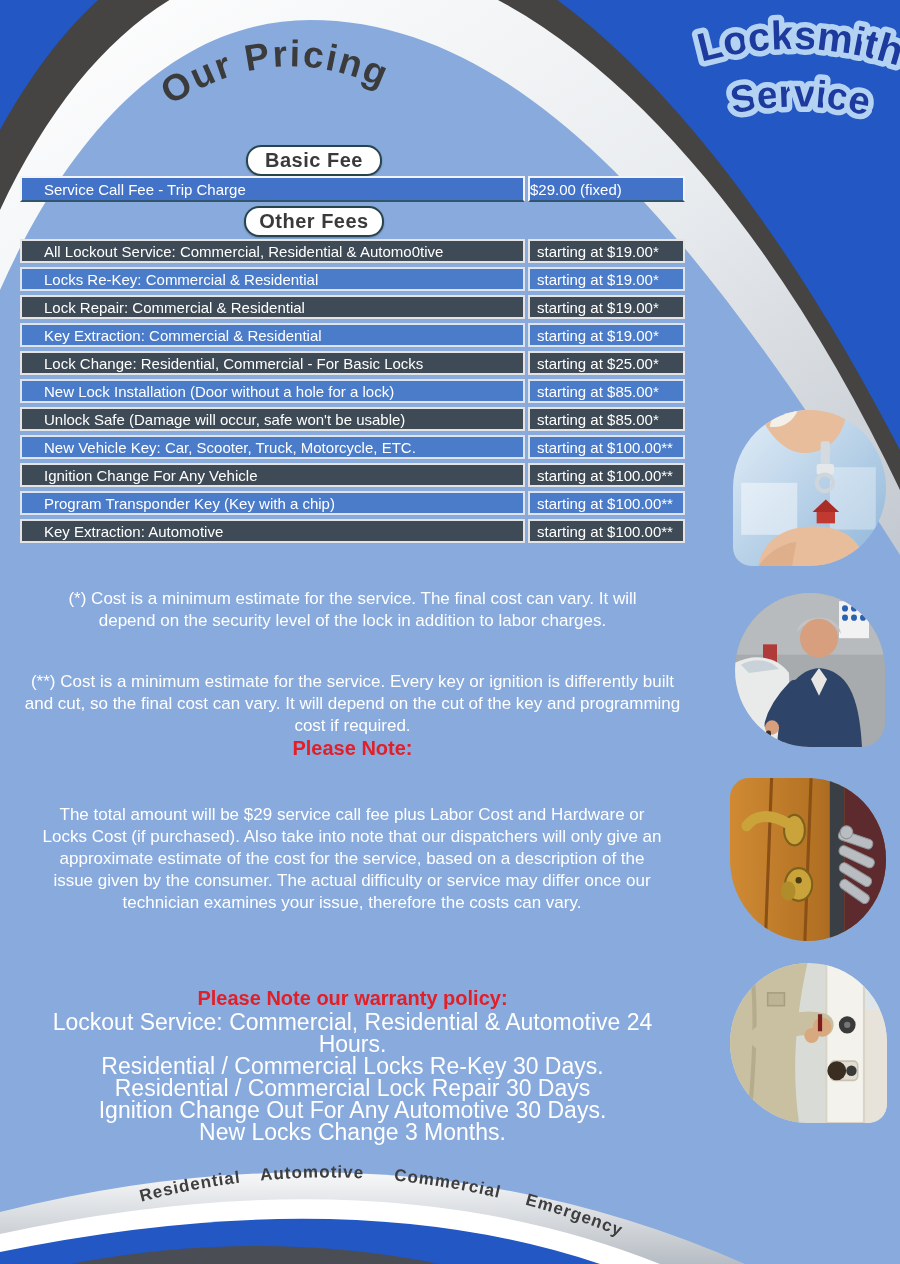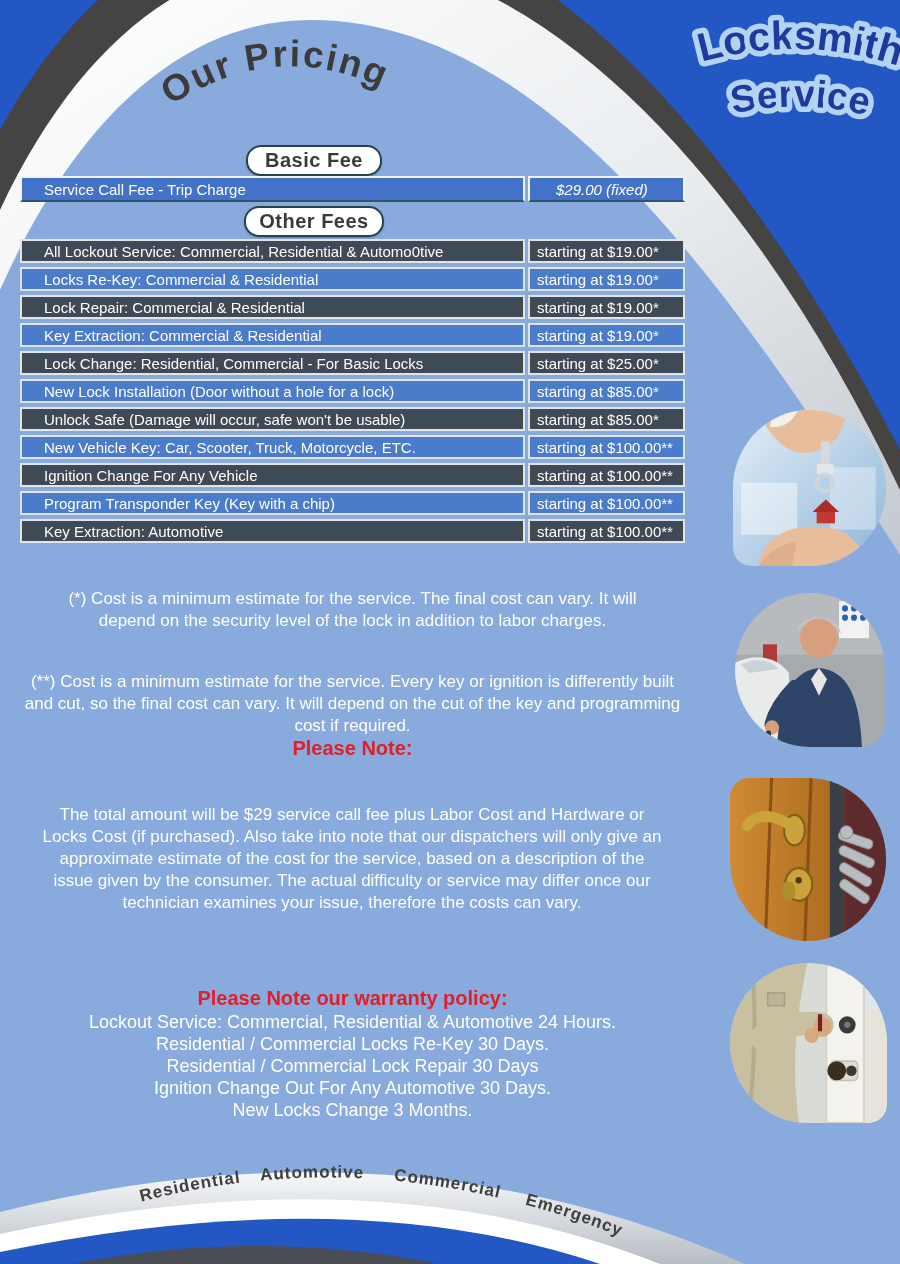--- a/index.html
+++ b/index.html
@@ -18,35 +18,35 @@
   
   .fee-row{display:flex;gap:3px;}
   .cell{border:2px solid #bef264;color:#ffffff;font-size:15px;display:flex;align-items:center;
         box-sizing:border-box;}
   .cell.label{flex:1;padding-left:22px;}
   .cell.price{width:157px;padding-left:7px;}
   .row-blue .cell{background:#4b7cca;border-color:#dfe3ea;}
   .row-dark .cell{background:#3e4a55;border-color:#e4e4e4;}
   #basic-table{position:absolute;z-index:2;left:20px;top:176px;width:665px;height:26px;}
   #basic-table .cell{background:#4273c8;border:2px solid #f2f4f8;border-bottom-color:#31566b;height:26px;}
-  #basic-table .cell.price{justify-content:flex-start;padding-left:26px;font-style:italic;}
+  #basic-table .cell.price{justify-content:flex-start;padding-left:0;}
   #fees{position:absolute;z-index:2;left:20px;top:239px;width:665px;display:flex;flex-direction:column;gap:4px;}
   #fees .fee-row{height:24px;}
 
   
   .note{position:absolute;z-index:2;color:#ffffff;font-size:17px;line-height:22px;text-align:center;}
   #note1{left:40px;top:588px;width:625px;}
   #note2{left:24px;top:671px;width:657px;}
   .red-heading{position:absolute;z-index:2;left:20px;width:665px;text-align:center;
                color:#e21e26;font-size:20px;font-weight:bold;}
   #please-note-h{top:737px;}
   #please-note-body{left:38px;top:804px;width:628px;}
   #warranty-h{top:987px;}
   #warranty-list{position:absolute;z-index:2;left:24px;top:1011px;width:657px;color:#fff;
-                 font-size:18px;line-height:22px;text-align:center;}
+                 font-size:23px;line-height:22px;text-align:center;}
 
   
   .photo{position:absolute;z-index:1;overflow:hidden;}
   .photo svg{display:block;width:100%;height:100%;}
   #photo-1{left:733px;top:410px;width:153px;height:156px;border-radius:50% 50% 50% 12%;}
   #photo-2{left:735px;top:593px;width:150px;height:154px;border-radius:50% 50% 16% 50%;}
   #photo-3{left:730px;top:778px;width:156px;height:163px;border-radius:12% 50% 50% 50%;}
   #photo-4{left:730px;top:963px;width:157px;height:160px;border-radius:50% 50% 12% 50%;}
 </style>
 </head>

